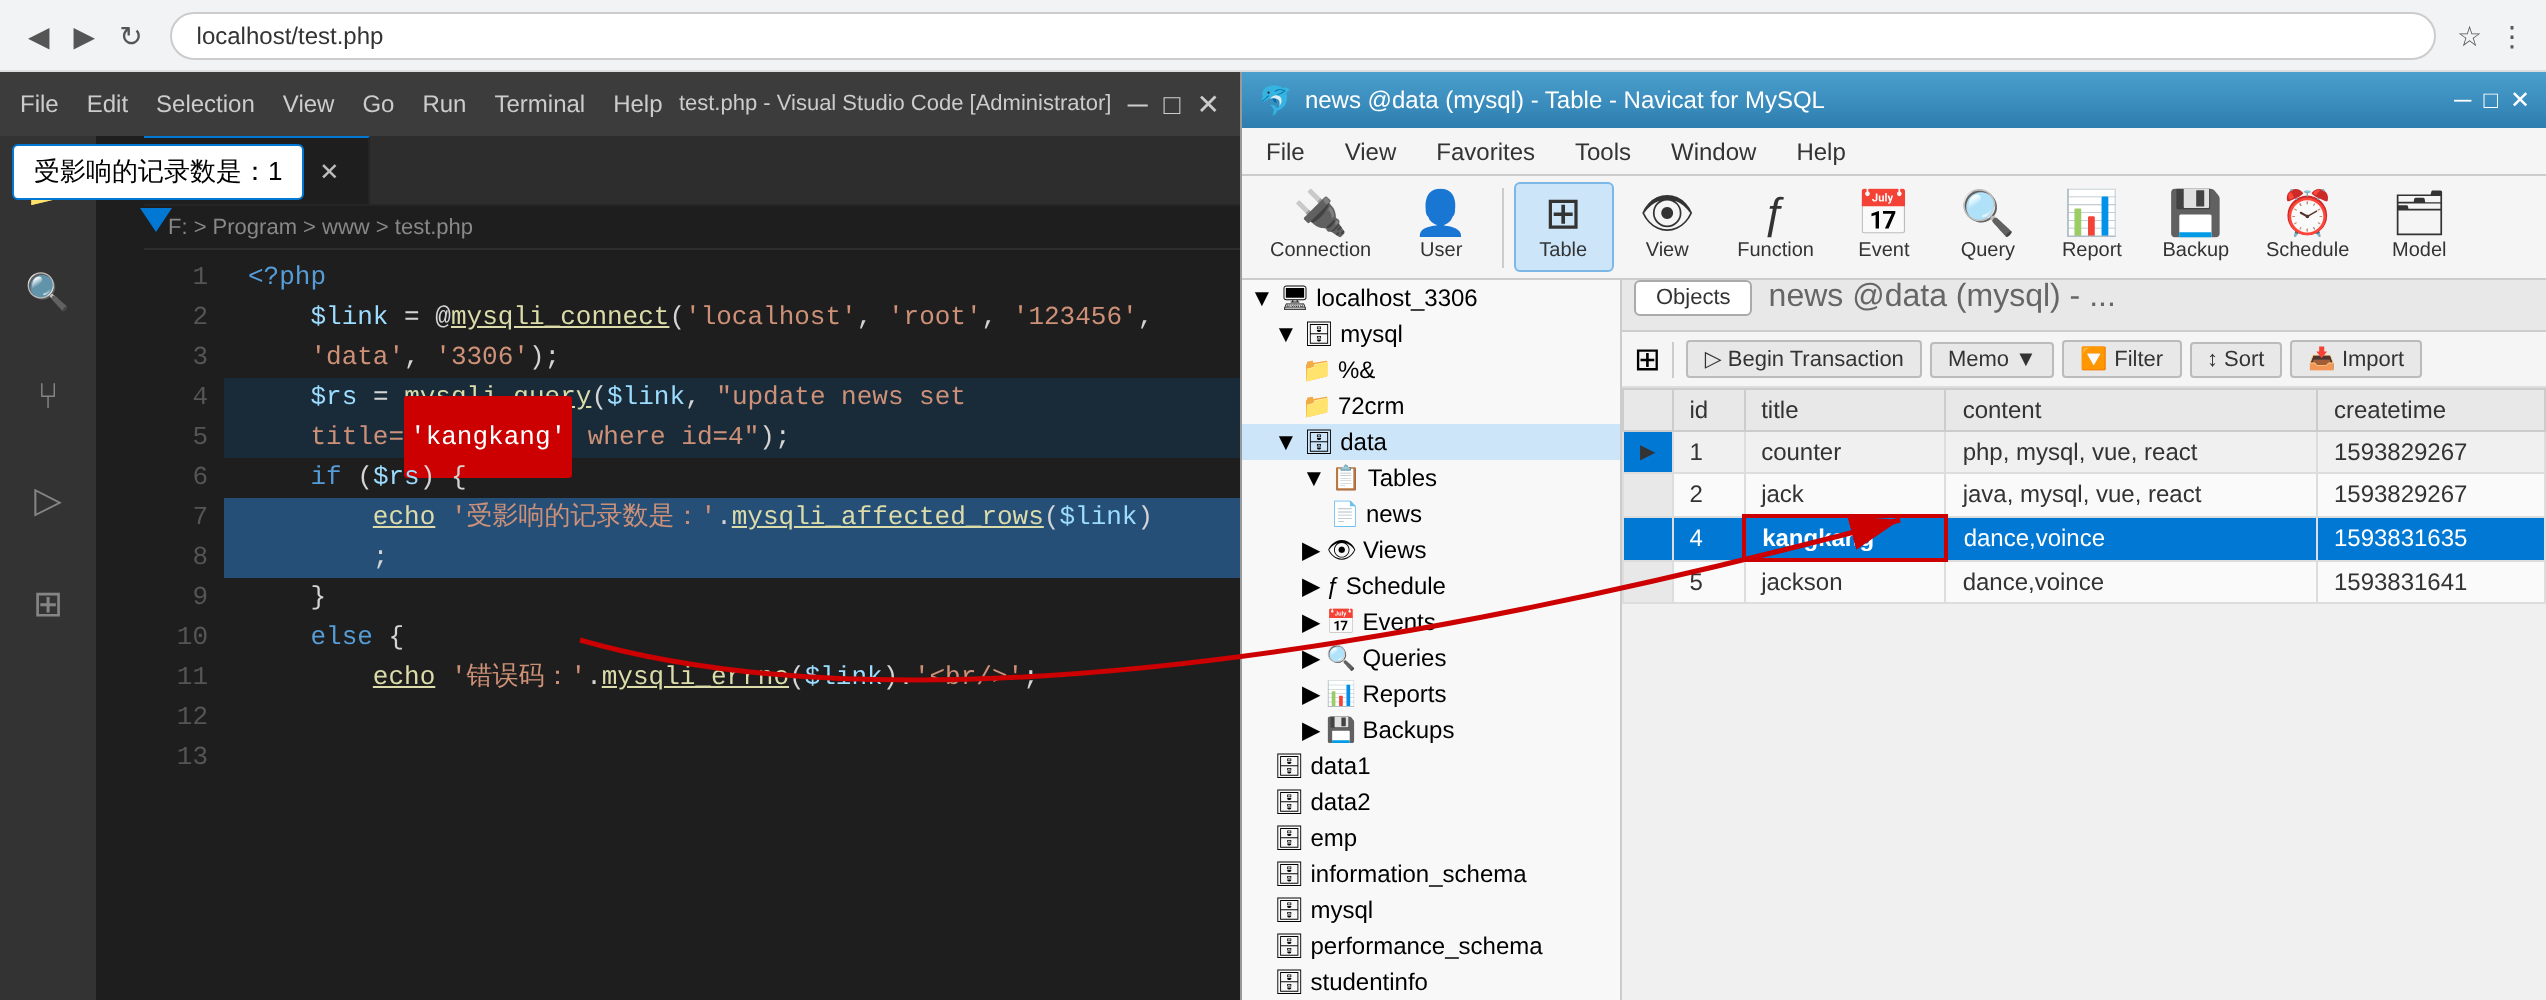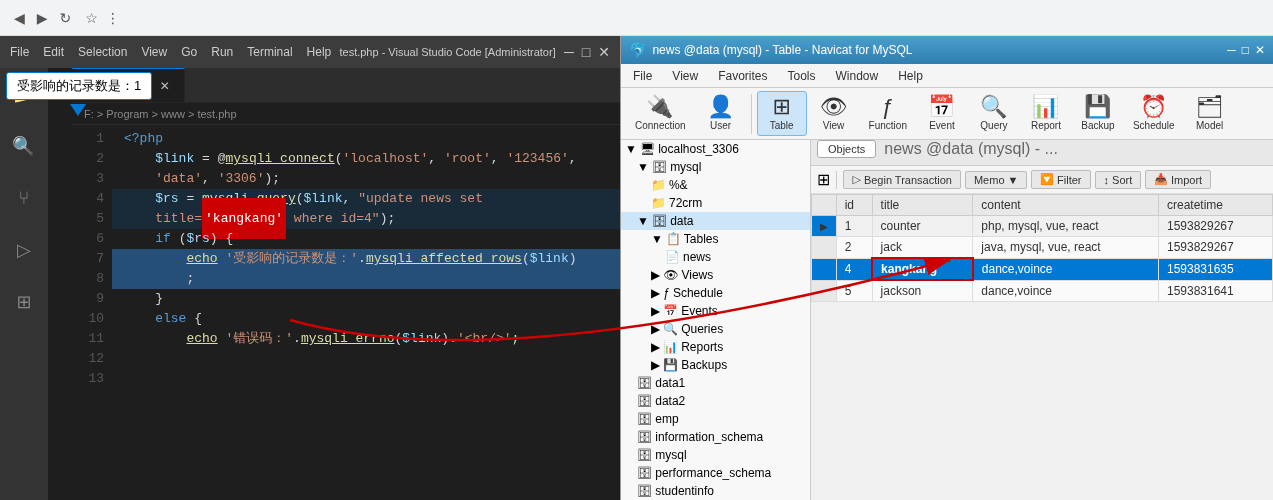--- a/index.html
+++ b/index.html
@@ -121,20 +121,21 @@
   </style>
 </head>
 <body>
 
 <div class="browser-bar">
   <div class="browser-nav-btns">
     <span>◀</span>
     <span>▶</span>
     <span>↻</span>
   </div>
+  <div class="browser-addr-bar">localhost/test.php</div>
   <div class="browser-icons">
     <span>☆</span>
     <span>⋮</span>
   </div>
 </div>
 
 <div class="main-content">
 
   <div class="vscode-panel">
 

